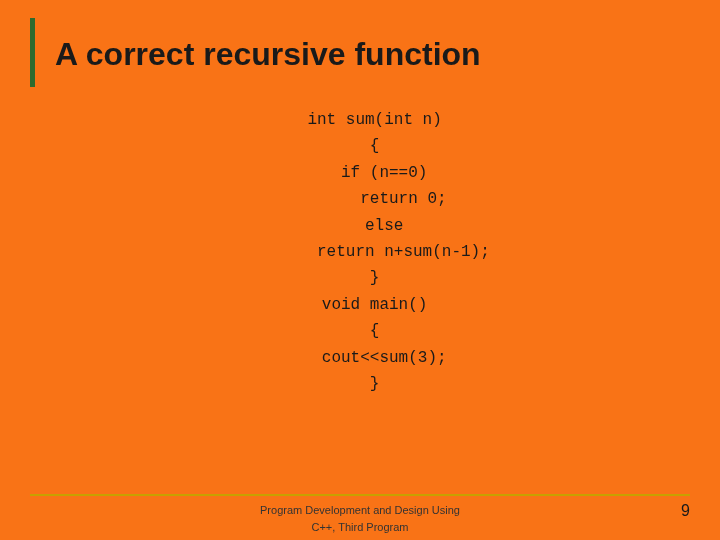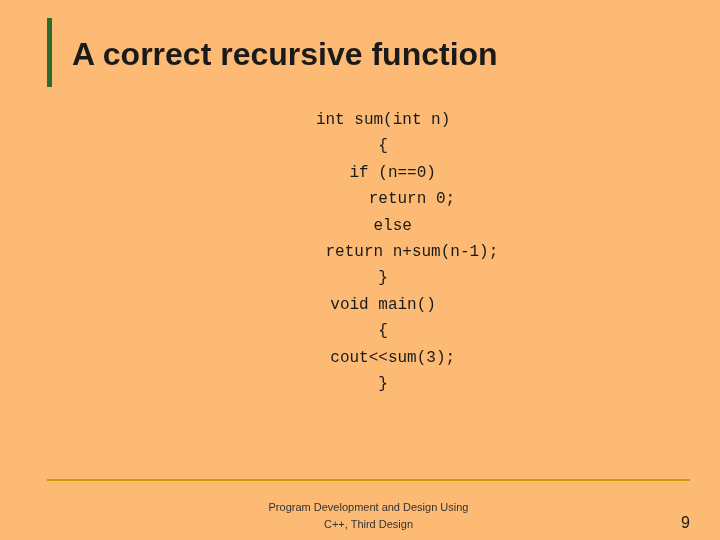--- a/index.html
+++ b/index.html
@@ -13,25 +13,24 @@
       height: 540px;
       background: #ffffff;
       font-family: Arial, sans-serif;
       overflow: hidden;
       position: relative;
     }
 
     .slide-container {
       width: 720px;
       height: 540px;
-      background: #fdba74;
+      background: #f97316;
       position: relative;
       display: flex;
       flex-direction: column;
-      padding-left: 17px;
     }
 
     .title-bar {
       border-left: 5px solid #2e6b2e;
       padding: 18px 20px 14px 20px;
       margin: 18px 30px 10px 30px;
     }
 
     .title-text {
       font-size: 32px;
@@ -55,23 +54,23 @@
     }
 
     .footer-line {
       border-top: 2px solid #c8a000;
       margin: 0 30px;
     }
 
     .footer {
       display: flex;
       justify-content: space-between;
-      align-items: flex-end;
+      align-items: flex-start;
       padding: 6px 30px 8px 30px;
-      height: 59px;
+      height: 44px;
     }
 
     .footer-left {
       width: 60px;
     }
 
     .footer-center {
       text-align: center;
       font-size: 11px;
       color: #333333;
@@ -107,18 +106,18 @@
   {
     cout&lt;&lt;sum(3);
   }</pre>
   </div>
 
   <div class="footer-line"></div>
   <div class="footer">
     <div class="footer-left"></div>
     <div class="footer-center">
       <span>Program Development and Design Using</span><br>
-      <span>C++, Third Design</span>
+      <span>C++, Third Program</span>
     </div>
     <div class="footer-right">9</div>
   </div>
 
 </div>
 
 </body></html>

